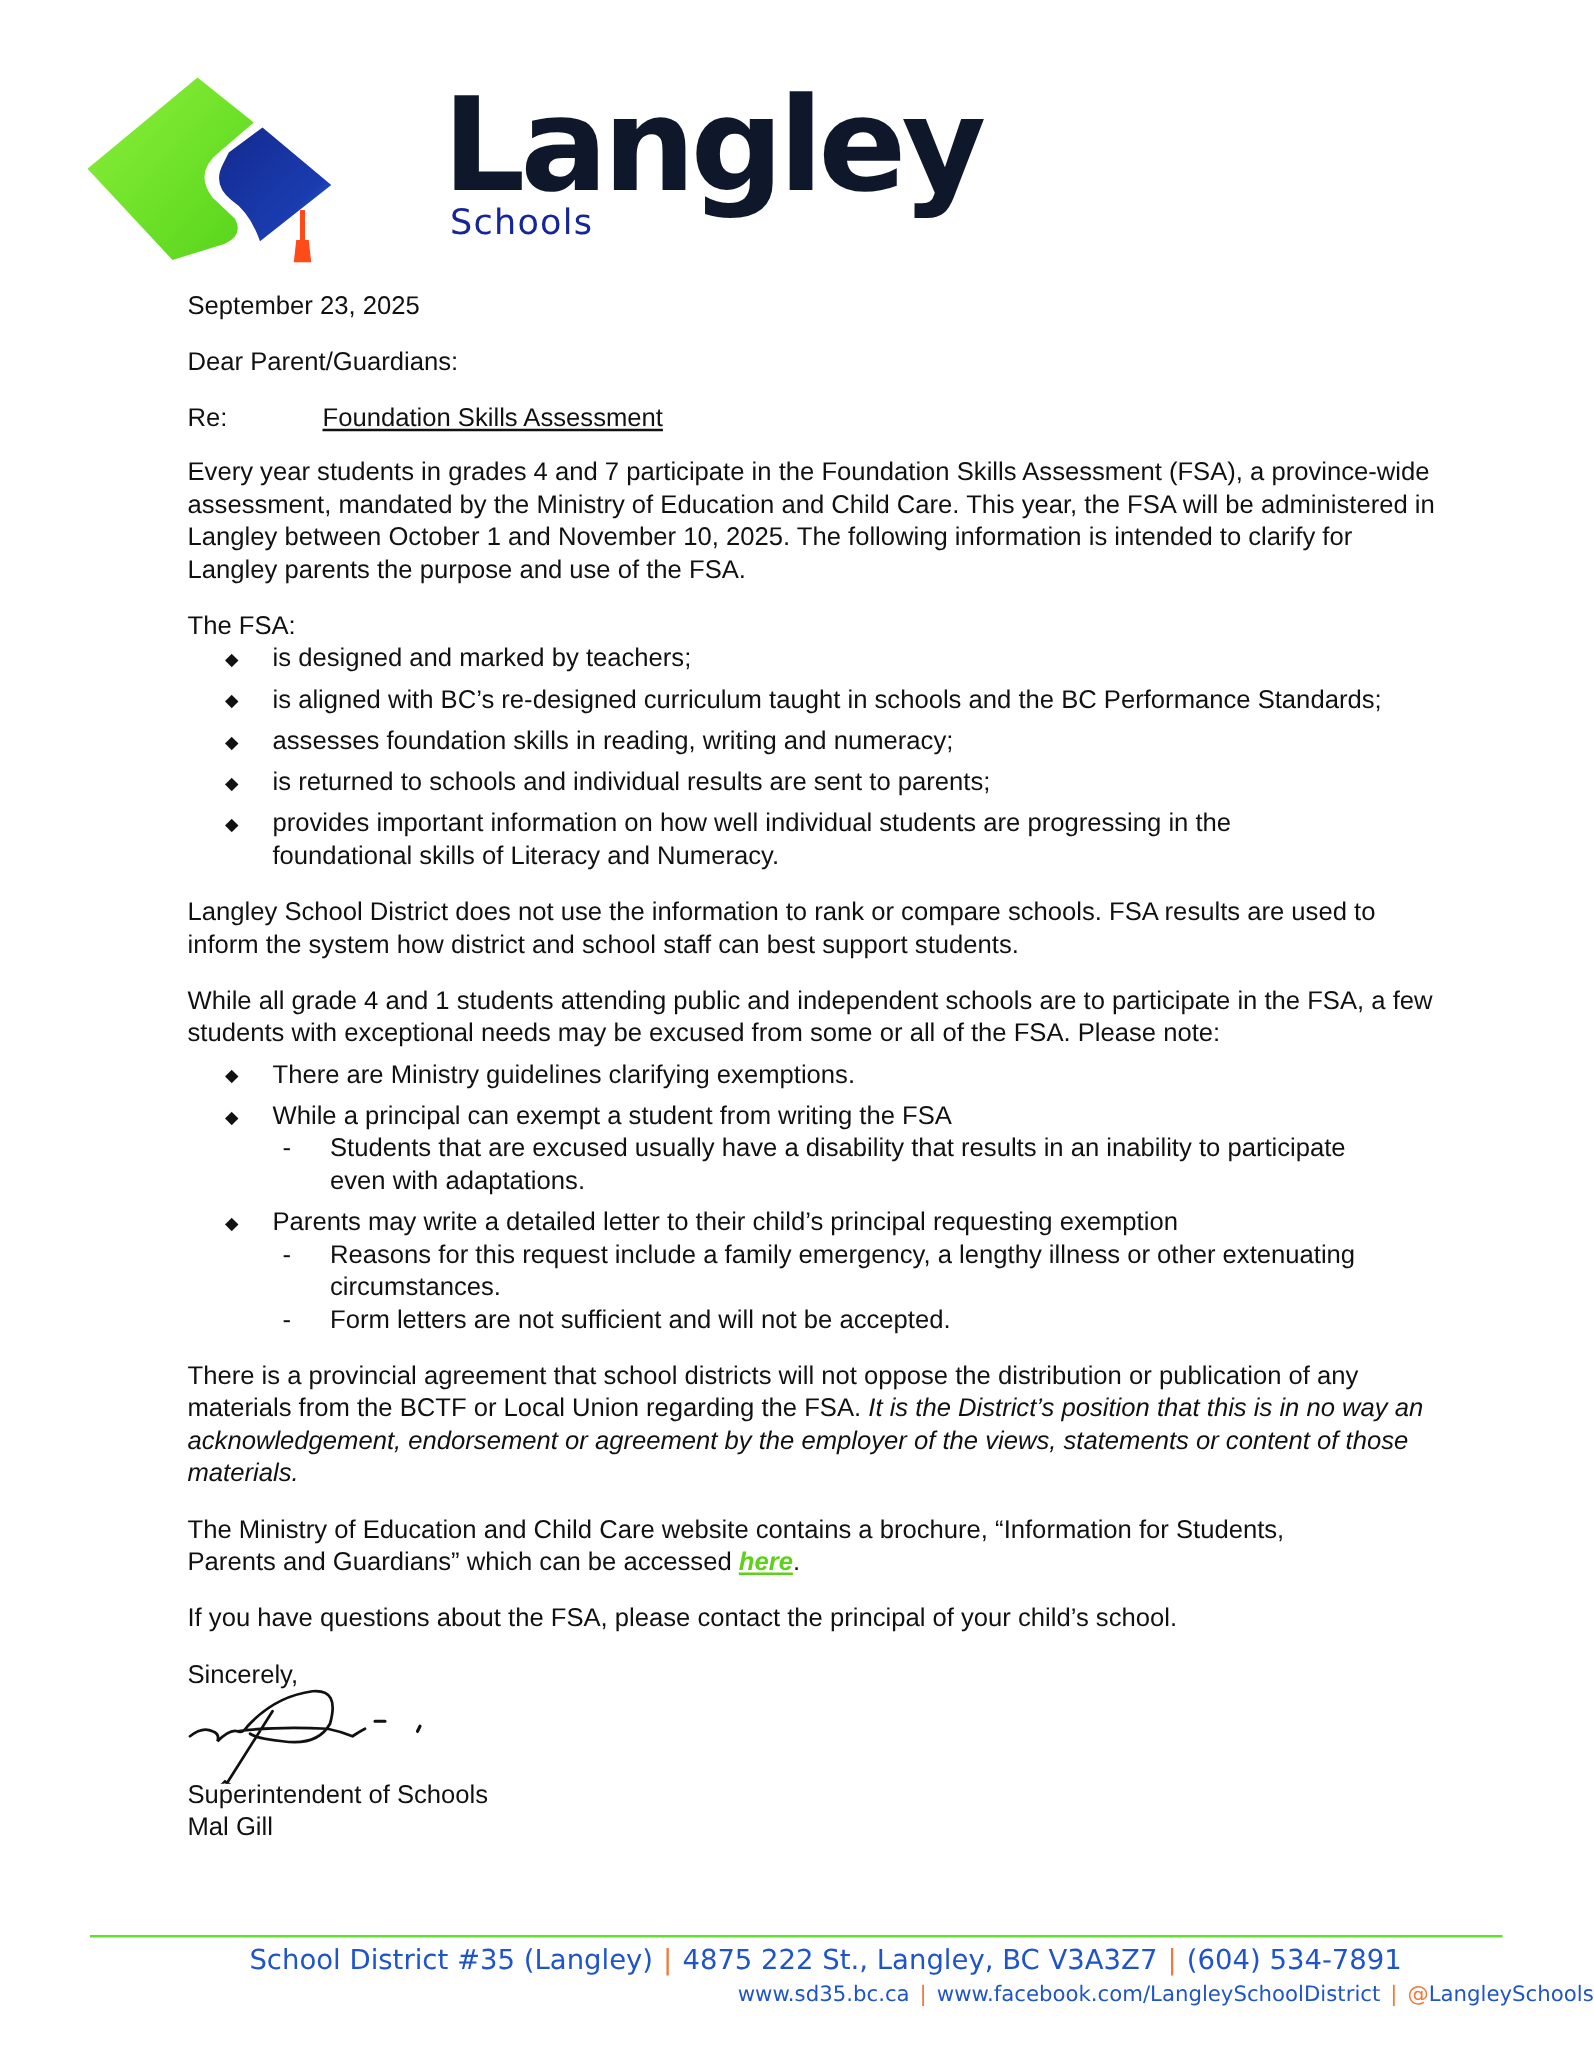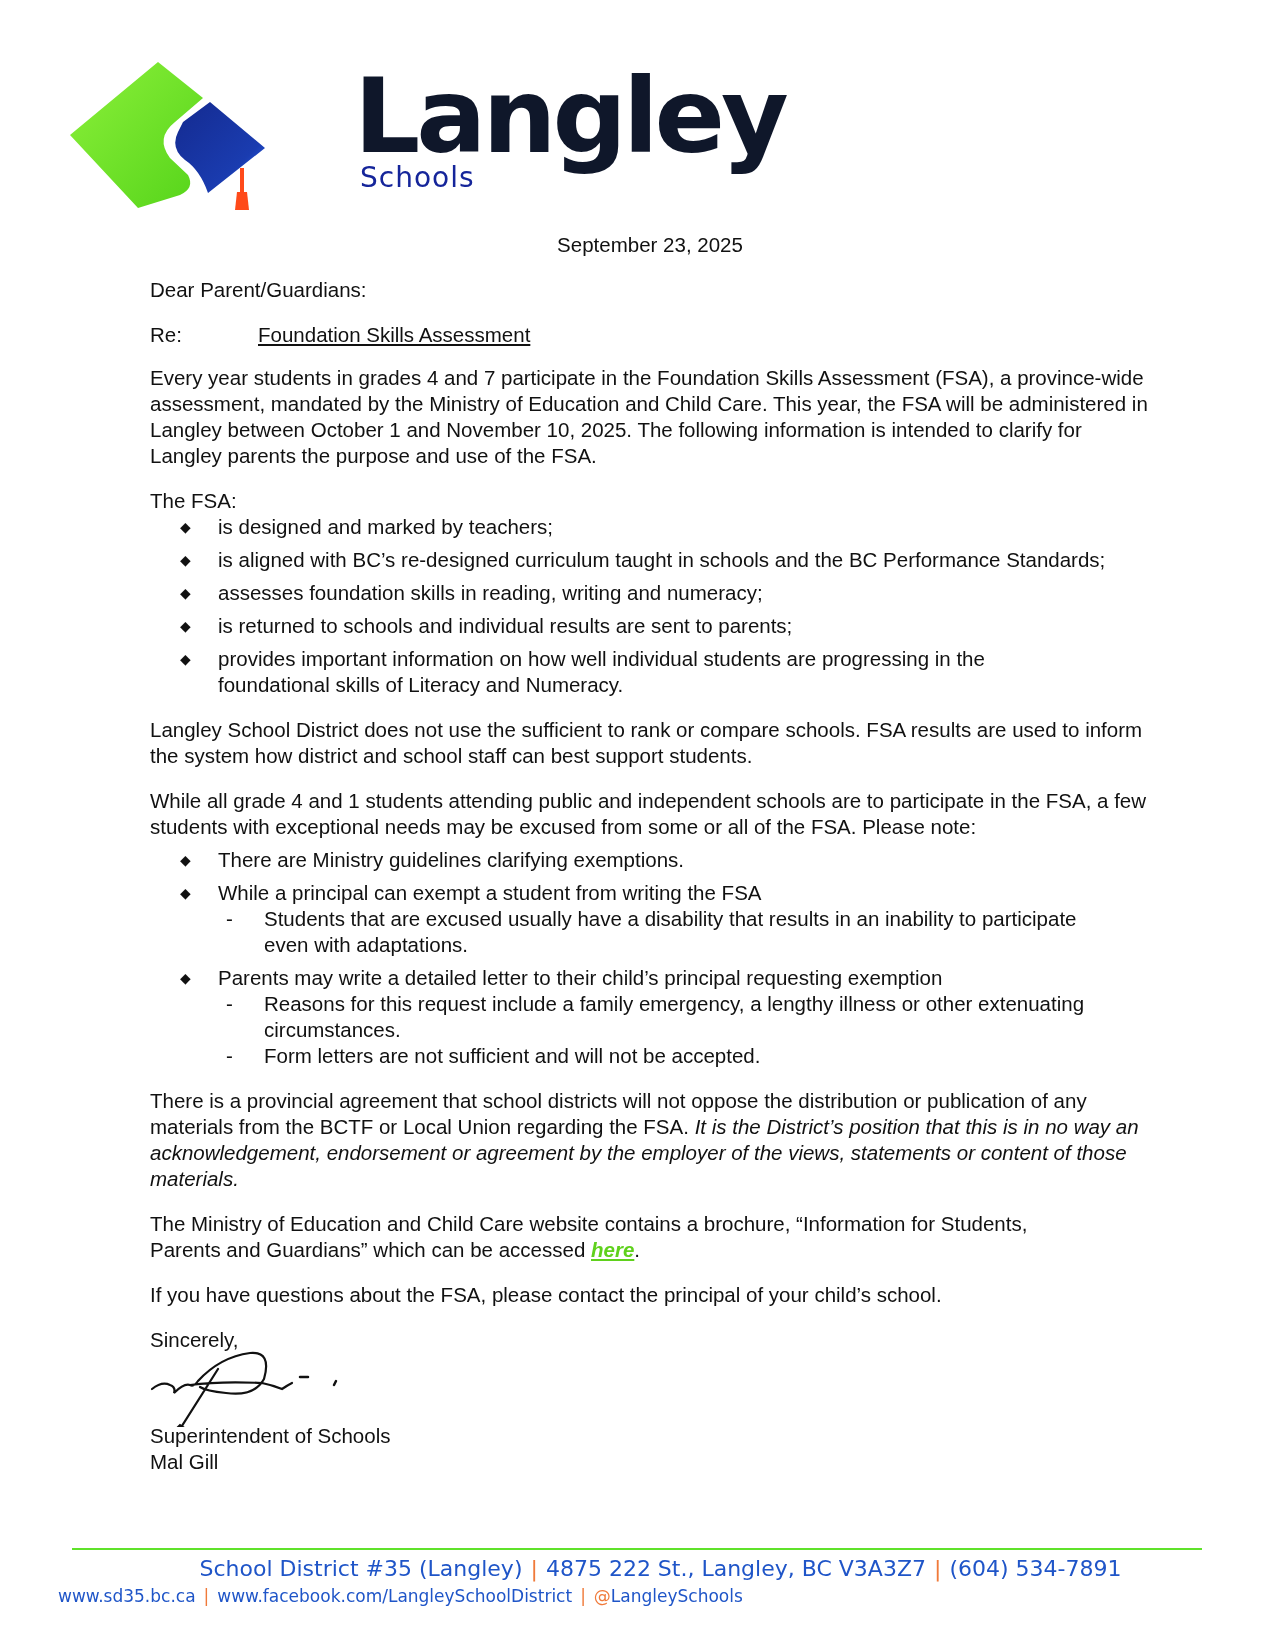--- a/index.html
+++ b/index.html
@@ -46,21 +46,21 @@
     }
     .content {
       position: absolute;
       left: 150px;
       top: 232px;
       width: 1000px;
       font-size: 20.5px;
       line-height: 26px;
     }
     .content p { margin: 0; }
-    .date { margin-bottom: 19px !important; text-align: center; }
+    .date { margin-bottom: 19px !important; }
     .salutation { margin-bottom: 19px !important; }
     .re-line { margin-bottom: 17px !important; }
     .re-label { display: inline-block; width: 76px; }
     .re-subject { text-decoration: underline; margin-left: 32px; }
     .para { margin-bottom: 19px !important; }
     ul.bullets {
       list-style: none;
       margin: 0 0 19px 0;
       padding: 0;
     }
@@ -123,26 +123,26 @@
       color: #1f55c8;
       line-height: 28px;
       padding-left: 46px;
       box-sizing: border-box;
     }
     .footer-sub {
       position: absolute;
       left: 0;
       width: 1275px;
       top: 1585px;
-      text-align: left;
+      text-align: right;
       font-family: "DejaVu Sans", sans-serif;
       font-size: 17px;
       color: #1f55c8;
       line-height: 22px;
-      padding-left: 58px;
+      padding-left: 38px;
       box-sizing: border-box;
     }
     .sep { color: #f07a3a; padding: 0 8px; }
     .twitter { color: #f07a3a; }
     .twitter .handle { color: #1f55c8; }
   </style>
 </head>
 <body>
 
 <div class="logo">
@@ -180,21 +180,21 @@
 
   <p>The FSA:</p>
   <ul class="bullets">
     <li><span class="bullet-glyph">◆</span><span>is designed and marked by teachers;</span></li>
     <li><span class="bullet-glyph">◆</span><span>is aligned with BC’s re-designed curriculum taught in schools and the BC Performance Standards;</span></li>
     <li><span class="bullet-glyph">◆</span><span>assesses foundation skills in reading, writing and numeracy;</span></li>
     <li><span class="bullet-glyph">◆</span><span>is returned to schools and individual results are sent to parents;</span></li>
     <li style="padding-right:90px"><span class="bullet-glyph">◆</span><span>provides important information on how well individual students are progressing in the foundational skills of Literacy and Numeracy.</span></li>
   </ul>
 
-  <p class="para">Langley School District does not use the sufficient to rank or compare schools. FSA results are used to inform the system how district and school staff can best support students.</p>
+  <p class="para">Langley School District does not use the information to rank or compare schools. FSA results are used to inform the system how district and school staff can best support students.</p>
   <p style="margin-bottom:7px">While all grade 4 and 1 students attending public and independent schools are to participate in the FSA, a few students with exceptional needs may be excused from some or all of the FSA. Please note:</p>
 
   <ul class="bullets">
     <li><span class="bullet-glyph">◆</span><span>There are Ministry guidelines clarifying exemptions.</span></li>
     <li><span class="bullet-glyph">◆</span><span>While a principal can exempt a student from writing the FSA</span>
       <ul class="dashes">
         <li style="padding-right:60px"><span class="dash-glyph">-</span><span>Students that are excused usually have a disability that results in an inability to participate even with adaptations.</span></li>
       </ul>
     </li>
     <li><span class="bullet-glyph">◆</span><span>Parents may write a detailed letter to their child’s principal requesting exemption</span>

